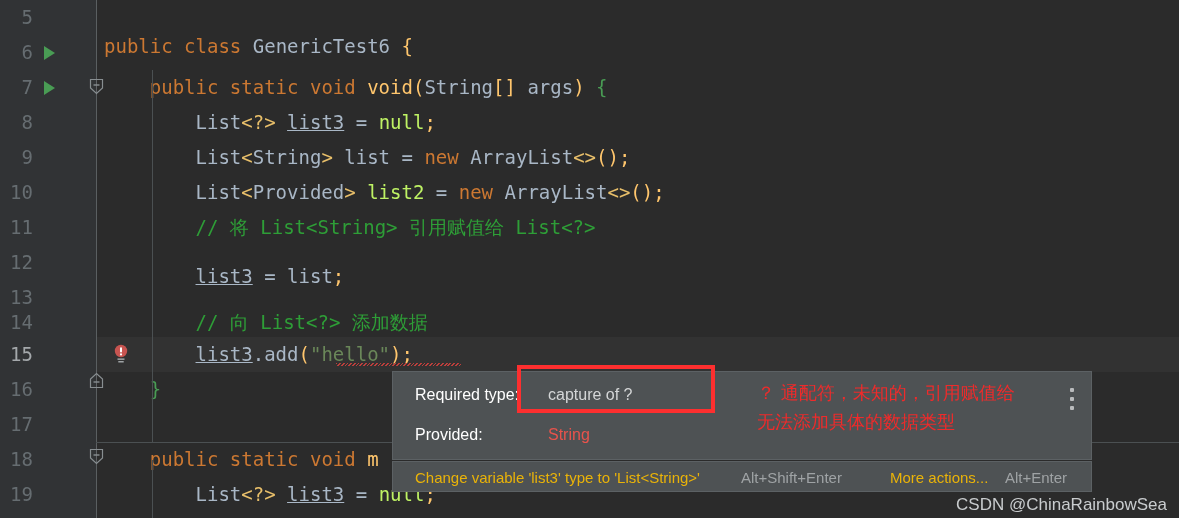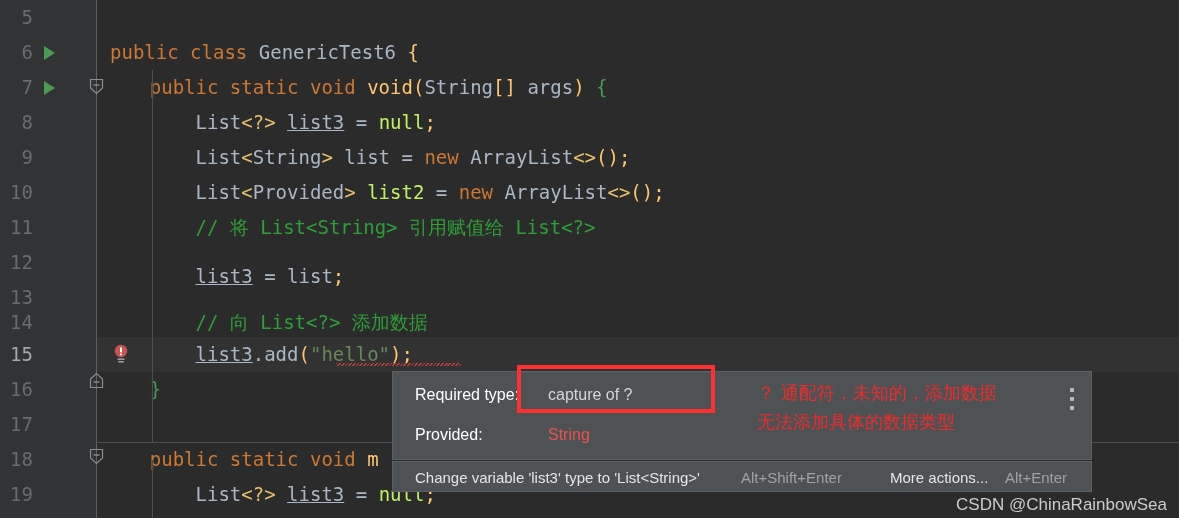--- a/index.html
+++ b/index.html
@@ -201,21 +201,21 @@
     border-top: 1px solid #5c6164;
     z-index: 20;
     font-family: "Liberation Sans", sans-serif;
   }
   .act {
     position: absolute;
     font-size: 15px;
     line-height: 31px;
     white-space: nowrap;
   }
-  .act.link { color: #e5e5e5; }
+  .act.link { color: #eab308; }
   .act.key  { color: #9fa3a5; }
 
   
   .redbox {
     position: absolute;
     left: 517px; top: 365px;
     width: 198px; height: 48px;
     border: 4px solid #fd2f2f;
     z-index: 24;
     pointer-events: none;
@@ -253,21 +253,21 @@
 
   <div class="sep-line" style="top:442px;"></div>
 
   <div class="code-area">
 
     <div class="indent-guide" style="left:56px; top:70px; height:372px;"></div>
     <div class="indent-guide" style="left:56px; top:460px; height:58px;"></div>
 
     <div class="line-row" style="top:0px;"><span class="txt"></span></div>
 
-    <div class="line-row" style="top:35px;margin-left:6px;"><span class="txt"><span class="kw">public</span> <span class="kw">class</span> <span class="cls">GenericTest6</span> <span class="bry">{</span></span></div>
+    <div class="line-row" style="top:29px;"><span class="txt"><span class="kw">public</span> <span class="kw">class</span> <span class="cls">GenericTest6</span> <span class="bry">{</span></span></div>
 
     <div class="line-row" style="top:70px;"><span class="txt">    <span class="kw">public</span> <span class="kw">static</span> <span class="kw">void</span> <span class="fn">void</span><span class="bry">(</span><span class="cls">String</span><span class="bry">[]</span> <span class="plain">args</span><span class="bry">)</span> <span class="green">{</span></span></div>
 
     <div class="line-row" style="top:105px;"><span class="txt">        <span class="cls">List</span><span class="ang">&lt;?&gt;</span> <span class="plain ul">list3</span> <span class="plain">=</span> <span class="dim">null</span><span class="bry">;</span></span></div>
 
     <div class="line-row" style="top:140px;"><span class="txt">        <span class="cls">List</span><span class="ang">&lt;</span><span class="cls">String</span><span class="ang">&gt;</span> <span class="plain">list</span> <span class="plain">=</span> <span class="kw">new</span> <span class="cls">ArrayList</span><span class="ang">&lt;&gt;</span><span class="bry">();</span></span></div>
 
     <div class="line-row" style="top:175px;"><span class="txt">        <span class="cls">List</span><span class="ang">&lt;</span><span class="cls">Provided</span><span class="ang">&gt;</span> <span class="dim">list2</span> <span class="plain">=</span> <span class="kw">new</span> <span class="cls">ArrayList</span><span class="ang">&lt;&gt;</span><span class="bry">();</span></span></div>
 
     <div class="line-row" style="top:210px;"><span class="txt"><span class="cmt">        // 将 List&lt;String&gt; 引用赋值给 List&lt;?&gt;</span></span></div>
@@ -366,18 +366,18 @@
 
   <div class="popup-actions">
     <span class="act link" style="left:22px;">Change variable 'list3' type to 'List&lt;String&gt;'</span>
     <span class="act key" style="left:348px;">Alt+Shift+Enter</span>
     <span class="act link" style="left:497px;">More actions...</span>
     <span class="act key" style="left:612px;">Alt+Enter</span>
   </div>
 
   <div class="redbox"></div>
 
-  <div class="note"><span>？ 通配符，未知的，添加数据</span>
+  <div class="note"><span>？ 通配符，未知的，引用赋值给</span>
 <span>无法添加具体的数据类型</span></div>
 
   <div class="watermark">CSDN @ChinaRainbowSea</div>
 
 </div>
 
 </body></html>

